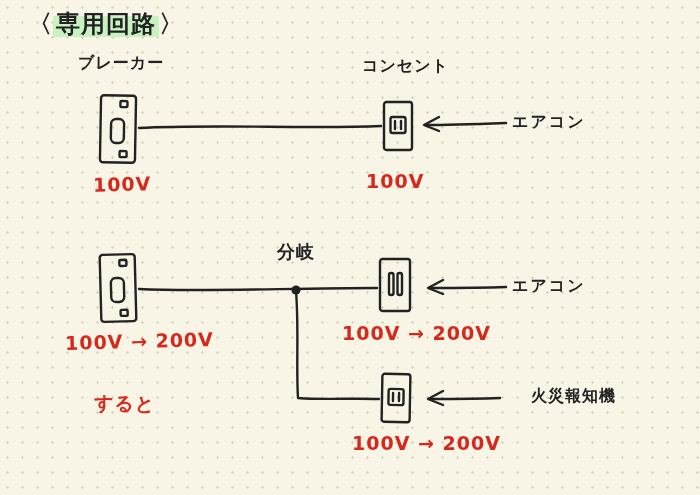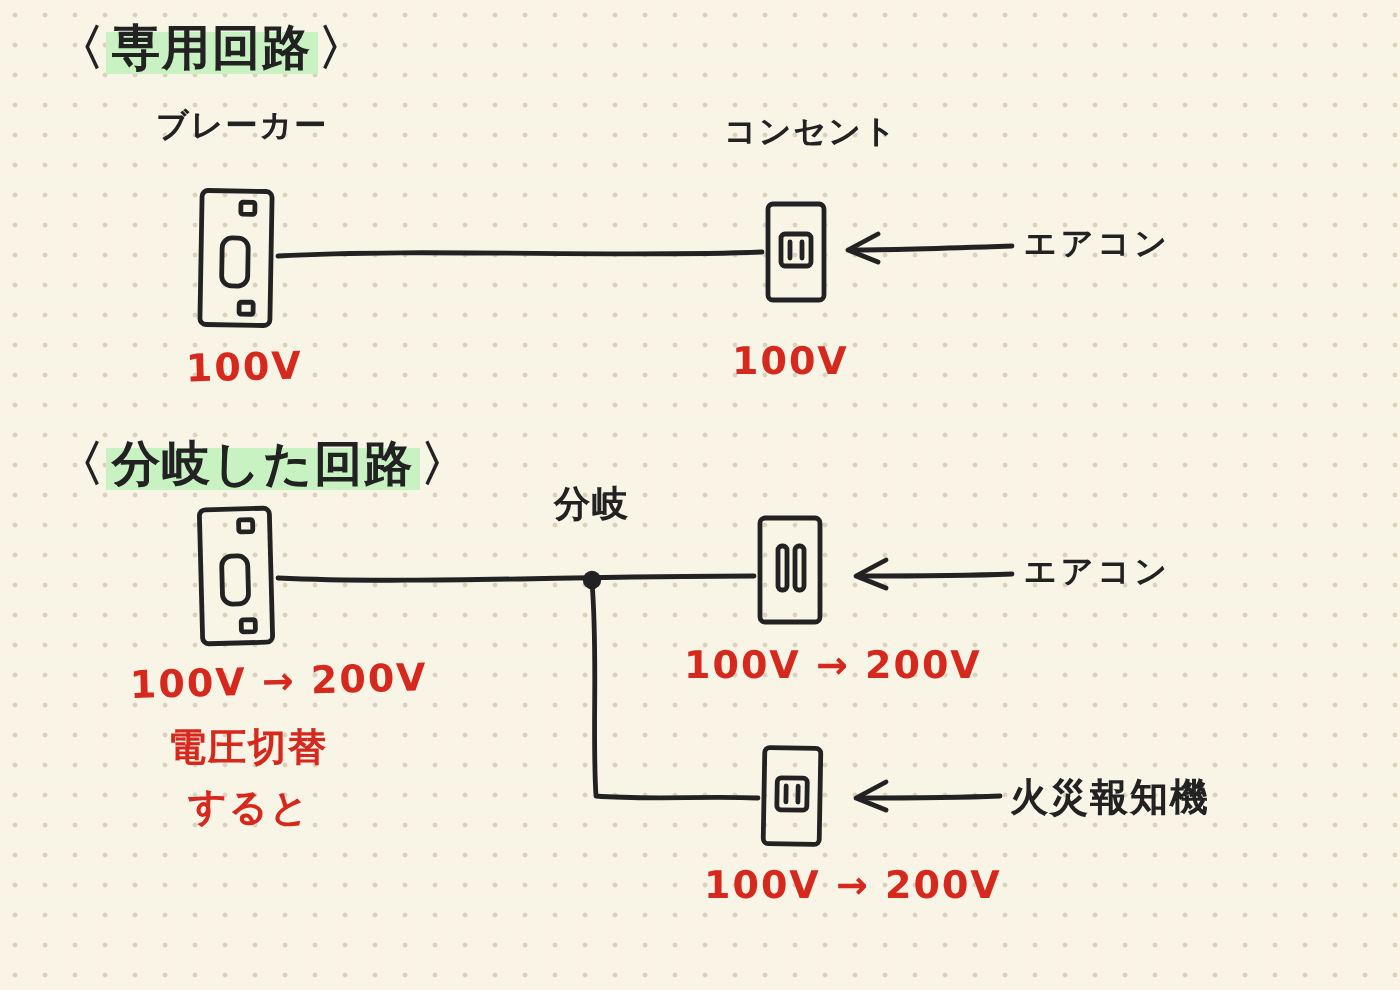--- a/index.html
+++ b/index.html
@@ -83,23 +83,20 @@
       <line x1="13" y1="21" x2="13" y2="29"></line>
       <line x1="19" y1="21" x2="19" y2="29"></line>
     </svg>
   </div>
 
   <div class="abs lbl-big" style="left:512px;top:112px;">エアコン</div>
 
   <div class="abs red rot-n1" style="left:93px;top:173px;">100V</div>
   <div class="abs red" style="left:366px;top:170px;">100V</div>
 
-  <div class="abs title" style="left:28px;top:216px;">
-    <span>〈</span><span class="hl">分岐した回路</span><span>〉</span>
-  </div>
 
   <div class="abs icon rot-n1" style="left:98px;top:252px;">
     <svg width="40" height="72" viewBox="0 0 40 72">
       <rect x="2.5" y="2.5" width="35" height="67" rx="3"></rect>
       <rect x="22" y="8" width="7" height="6" rx="1"></rect>
       <rect x="13" y="26" width="13" height="24" rx="5"></rect>
       <rect x="22" y="58" width="7" height="6" rx="1"></rect>
     </svg>
   </div>
 
@@ -117,22 +114,21 @@
 
   <div class="abs icon rot-p1" style="left:380px;top:372px;">
     <svg width="32" height="52" viewBox="0 0 32 52">
       <rect x="2" y="2" width="28" height="48" rx="2.5"></rect>
       <rect x="8.5" y="17" width="15" height="16" rx="2"></rect>
       <line x1="13" y1="21" x2="13" y2="29"></line>
       <line x1="19" y1="21" x2="19" y2="29"></line>
     </svg>
   </div>
 
-  <div class="abs lbl-big" style="left:505px;top:386px;font-size:19px;letter-spacing:1px;">火災報知機</div>
+  <div class="abs lbl-big" style="left:531px;top:386px;font-size:16px;letter-spacing:1px;">火災報知機</div>
 
   <div class="abs red rot-n1" style="left:65px;top:330px;">100V → 200V</div>
-  <div class="abs red" style="left:84px;top:361px;">電圧切替</div>
   <div class="abs red rot-p1" style="left:94px;top:391px;">すると</div>
 
   <div class="abs red" style="left:342px;top:322px;">100V → 200V</div>
   <div class="abs red" style="left:352px;top:432px;">100V → 200V</div>
 
 </div>
 
 </body></html>

